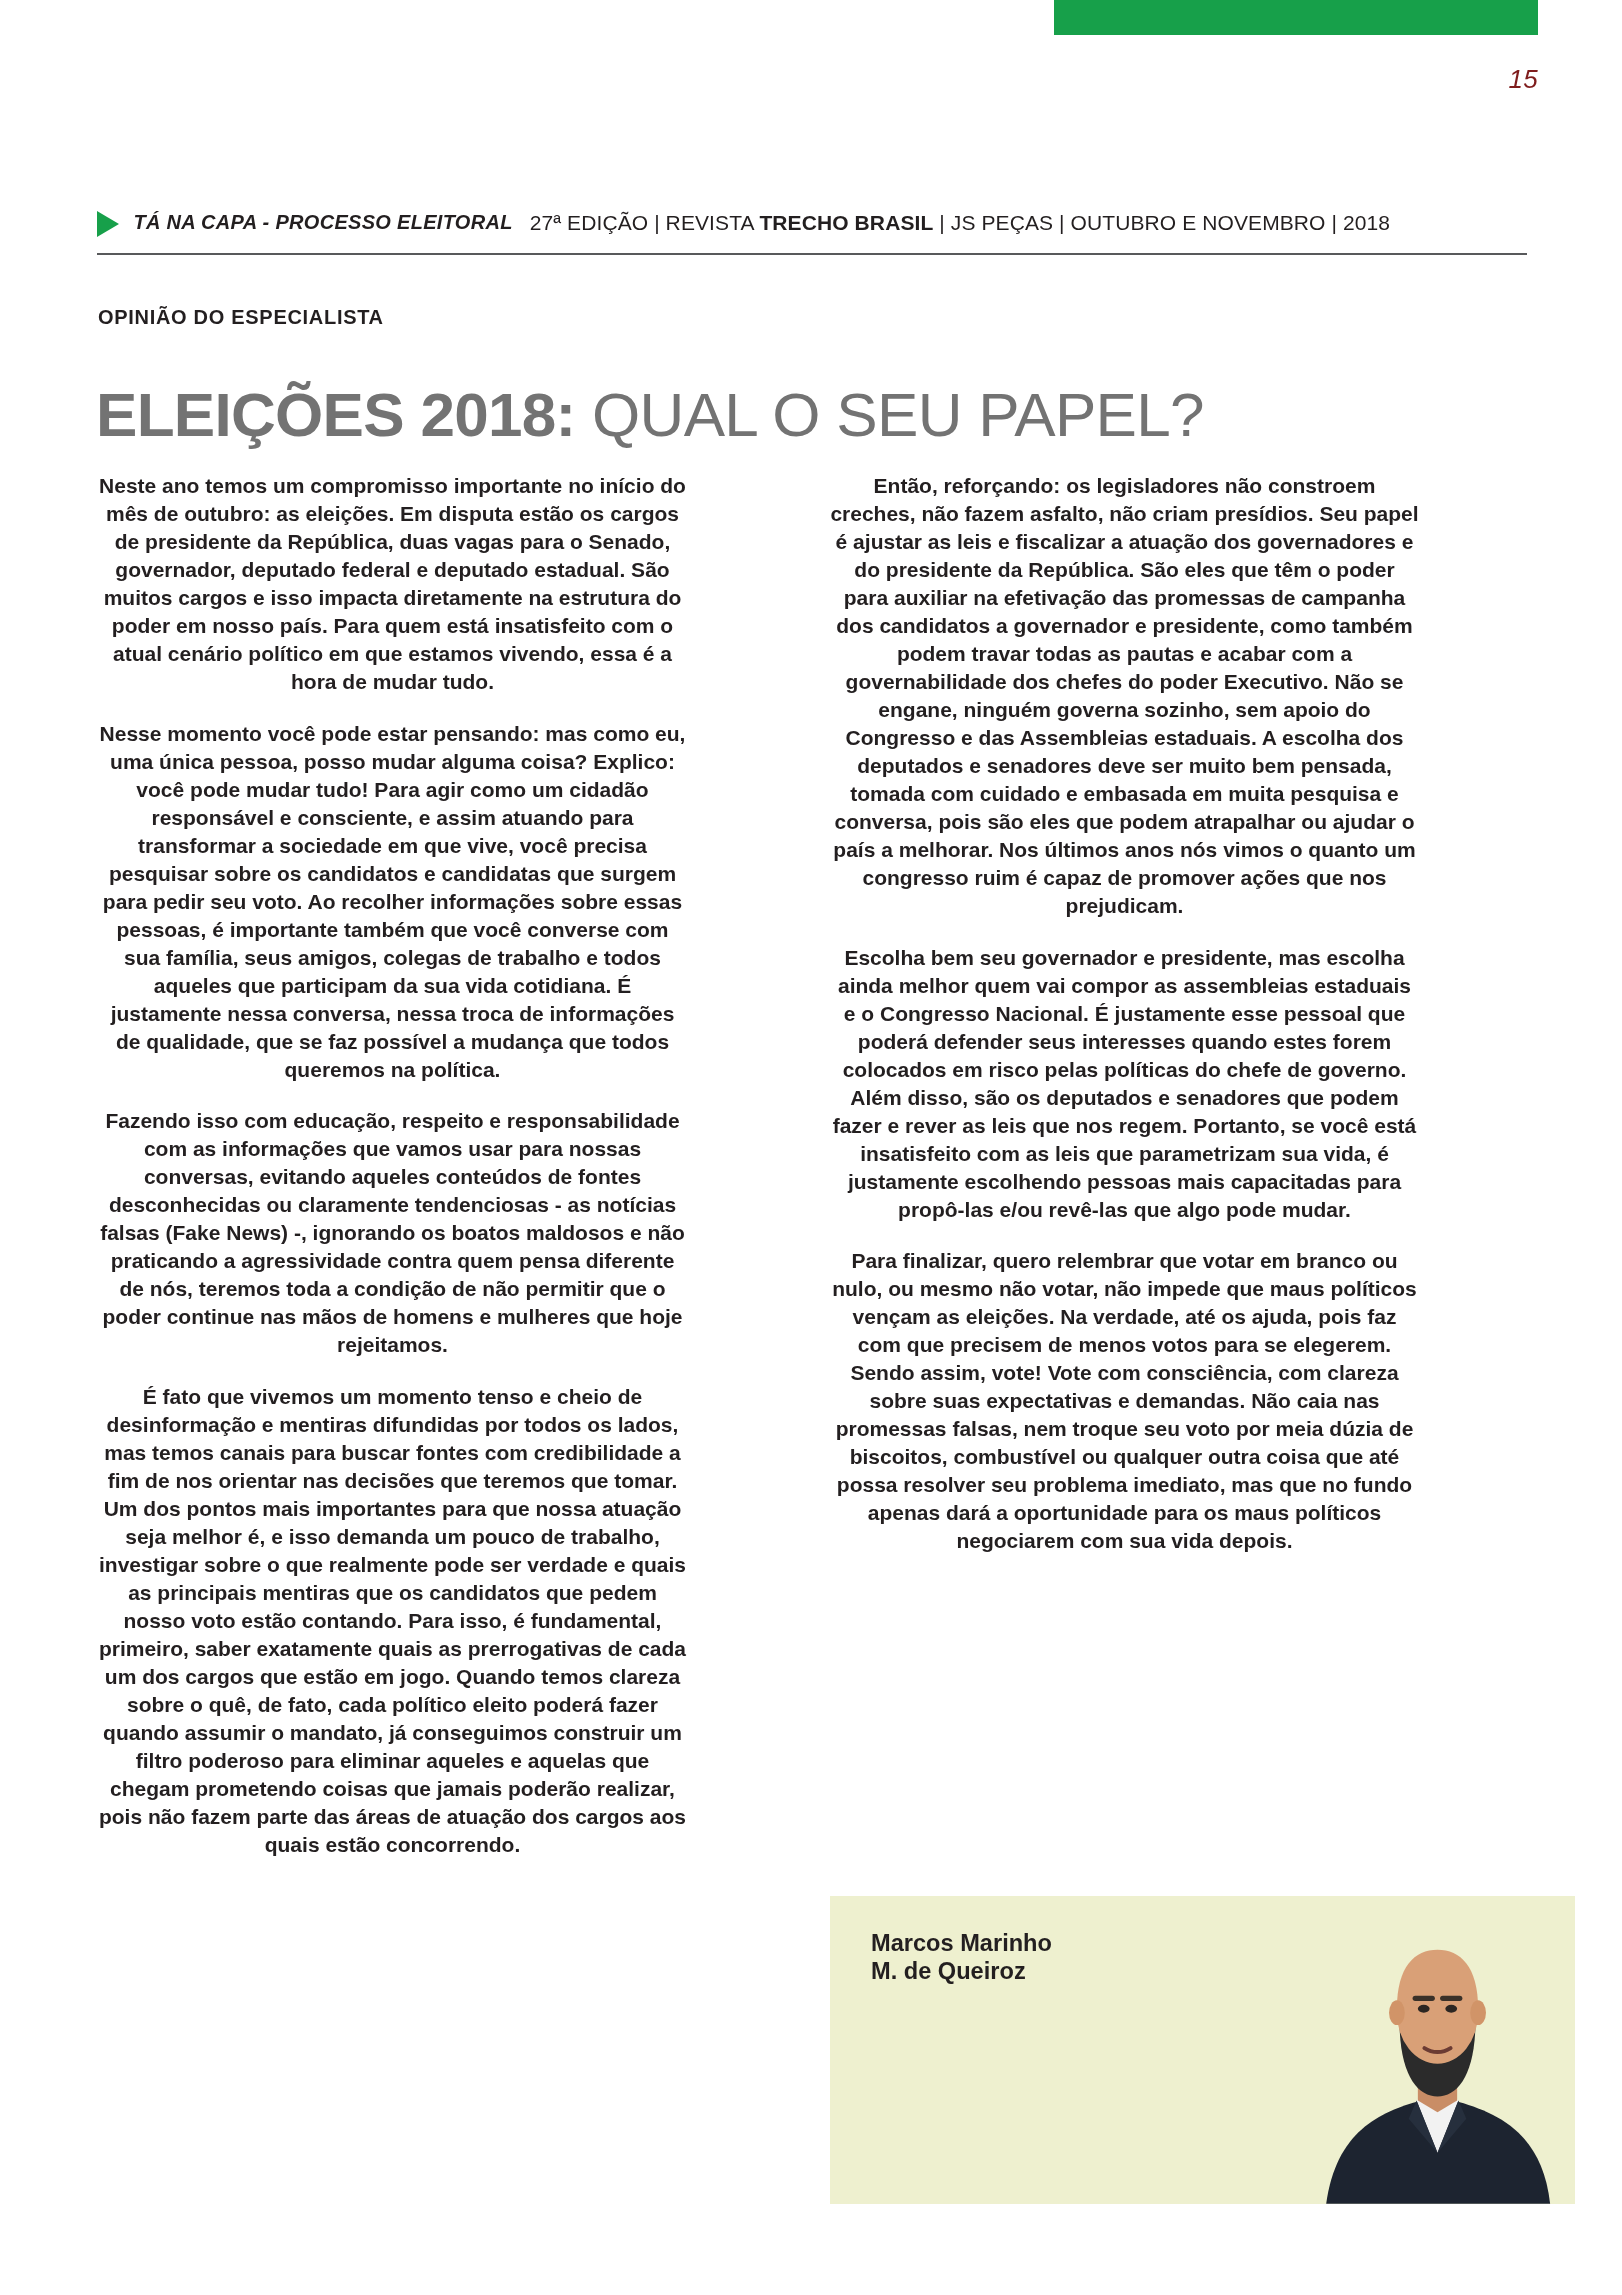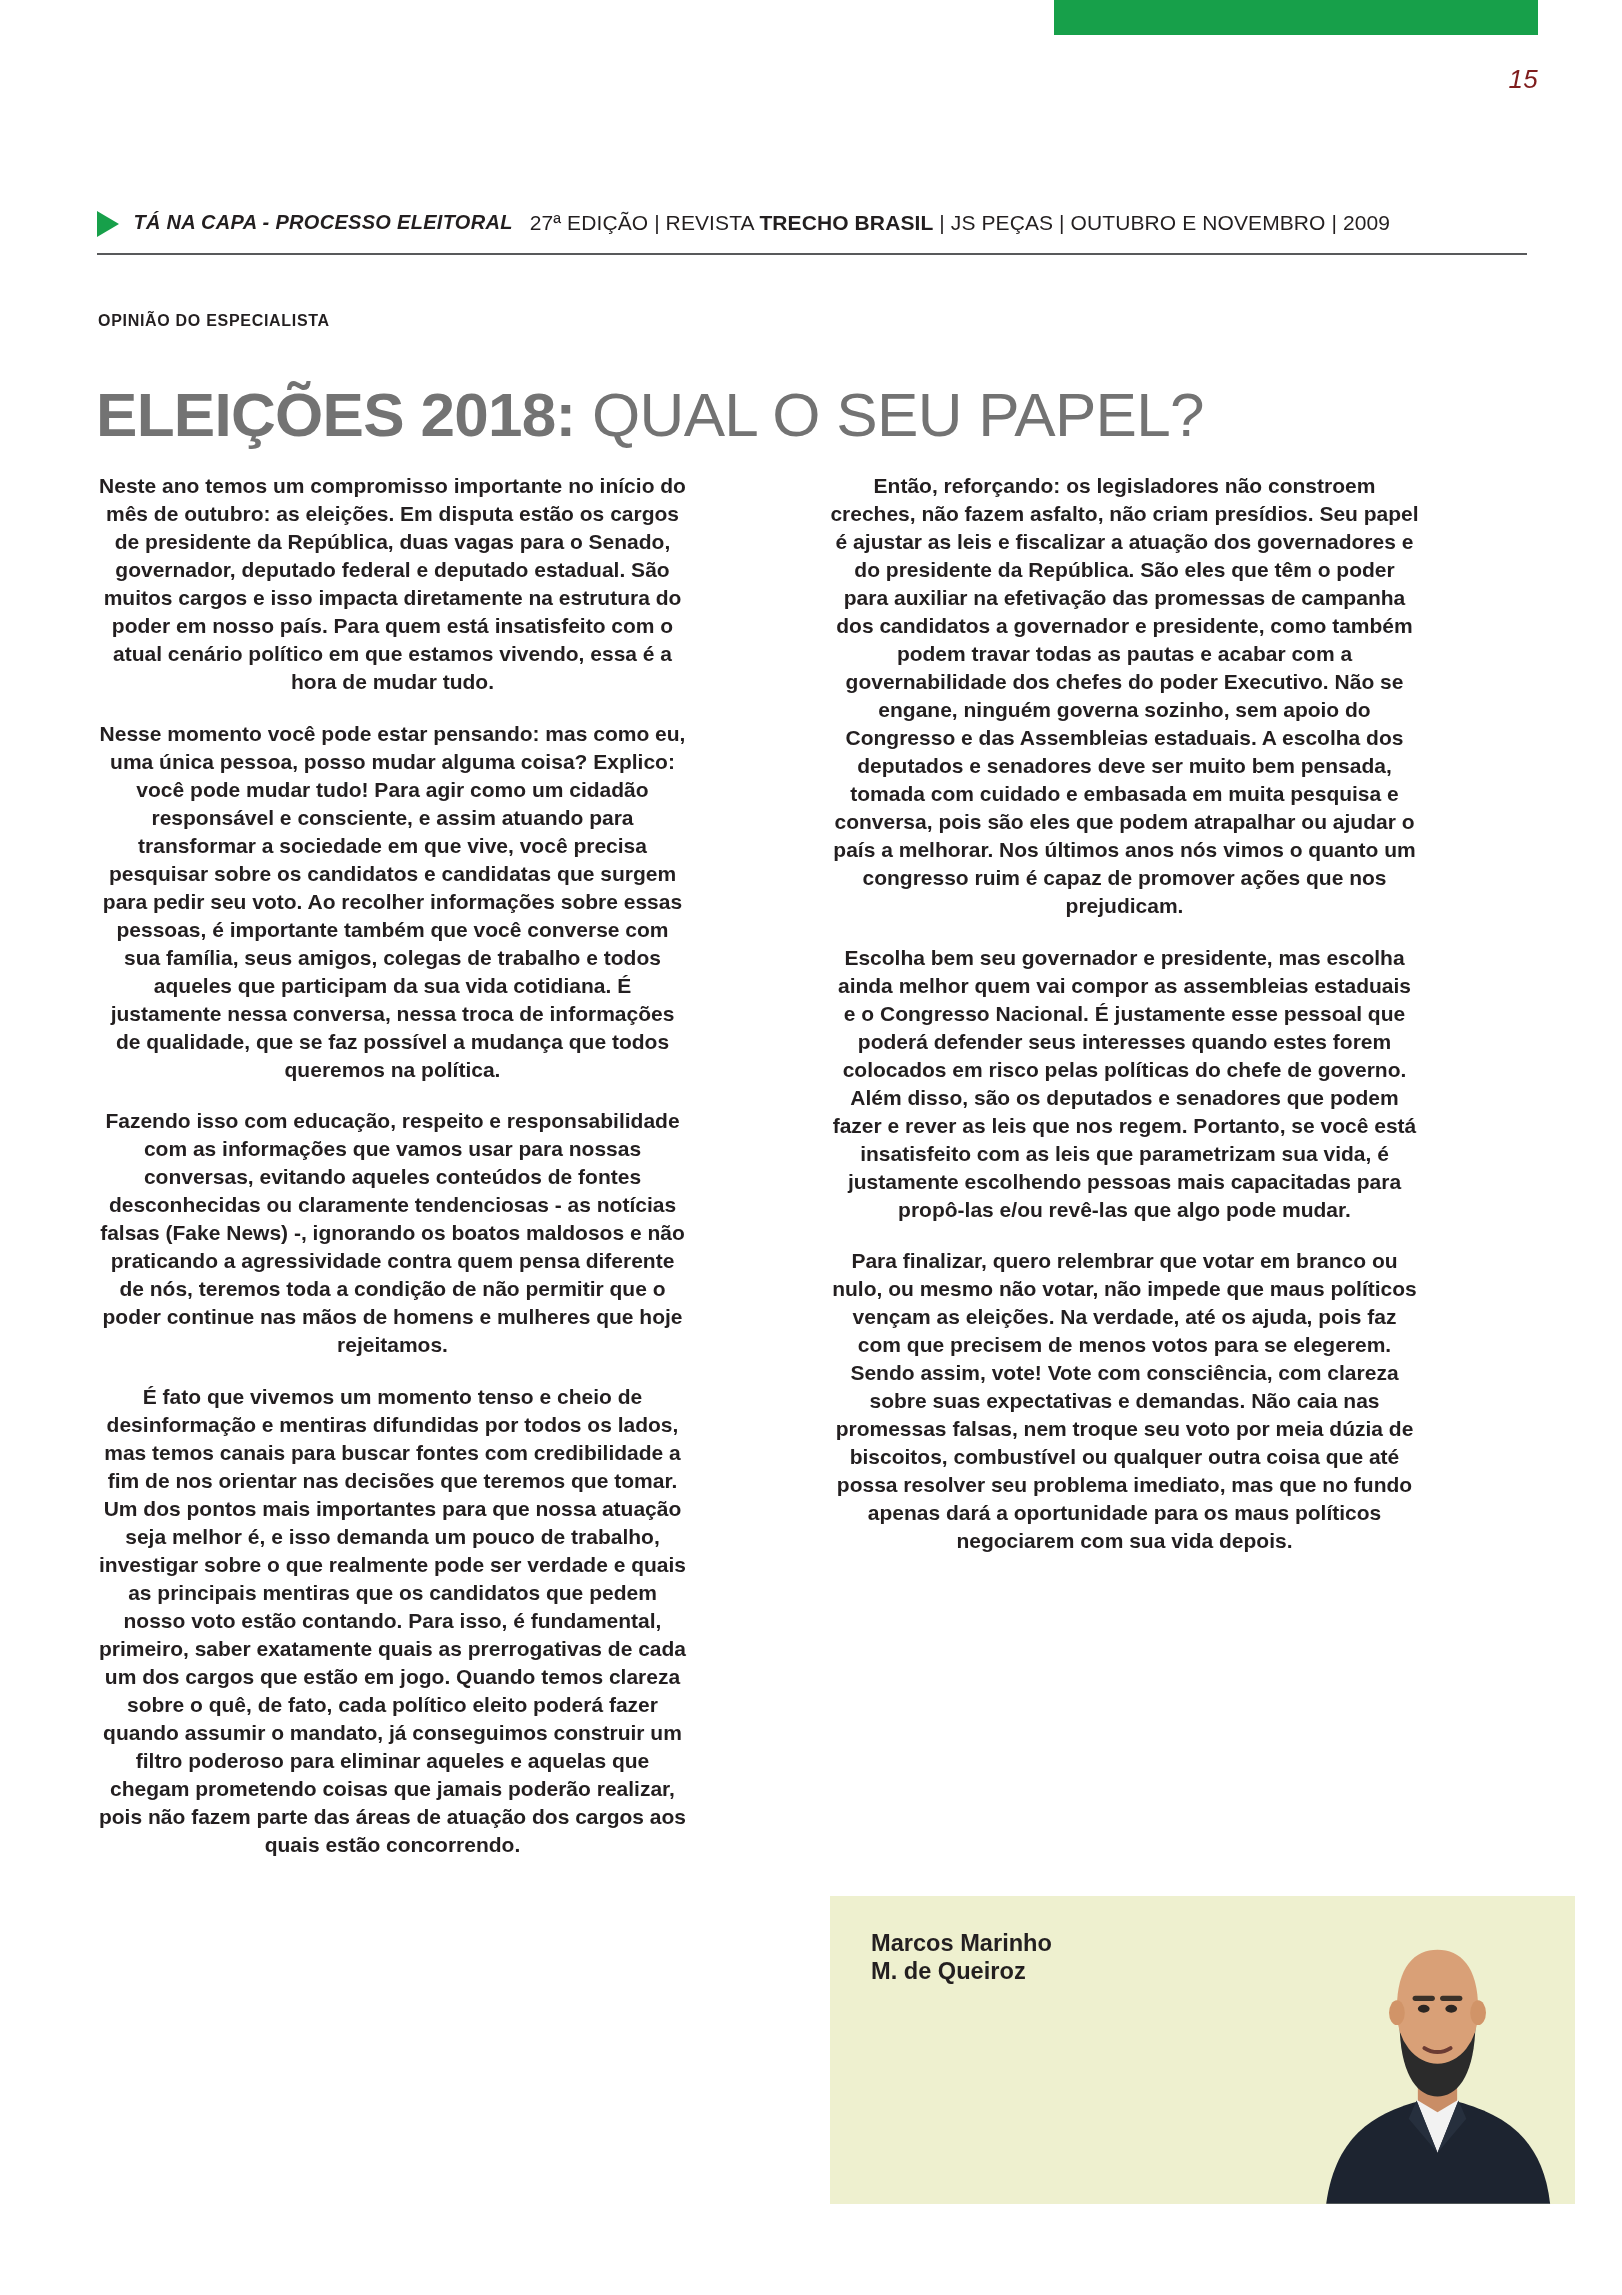--- a/index.html
+++ b/index.html
@@ -83,25 +83,24 @@
     width: 1430px;
     height: 2px;
     background: #58595b;
   }
 
   
   .eyebrow {
     position: absolute;
     top: 306px;
     left: 98px;
-    font-size: 16px;
+    font-size: 20px;
     font-weight: bold;
     letter-spacing: 0.7px;
     color: #231f20;
-    margin-top: 6px;
   }
   .headline {
     position: absolute;
     top: 339px;
     left: 96px;
     font-size: 62px;
     line-height: 68px;
     letter-spacing: -0.7px;
     color: #737373;
     white-space: nowrap;
@@ -172,21 +171,21 @@
 
   <div class="page-number">15</div>
 
   <div class="header-row">
     <span class="header-arrow">
       <svg width="22" height="26" viewBox="0 0 34 40">
           <polygon points="0,0 34,20 0,40" fill="#17a04a"></polygon>
         </svg>
     </span>
     <span class="kicker">TÁ NA CAPA - PROCESSO ELEITORAL</span>
-    <span class="masthead"><span>27ª EDIÇÃO | REVISTA </span><b>TRECHO BRASIL</b><span> | JS PEÇAS | OUTUBRO E NOVEMBRO | 2009</span></span>
+    <span class="masthead"><span>27ª EDIÇÃO | REVISTA </span><b>TRECHO BRASIL</b><span> | JS PEÇAS | OUTUBRO E NOVEMBRO | 2018</span></span>
   </div>
   <div class="header-line"></div>
 
   <div class="eyebrow">OPINIÃO DO ESPECIALISTA</div>
 
   <h1 class="headline">
     <span class="bold">ELEIÇÕES 2018:</span><span class="light"> QUAL O SEU PAPEL?</span>
   </h1>
 
   <div class="col col-left">

